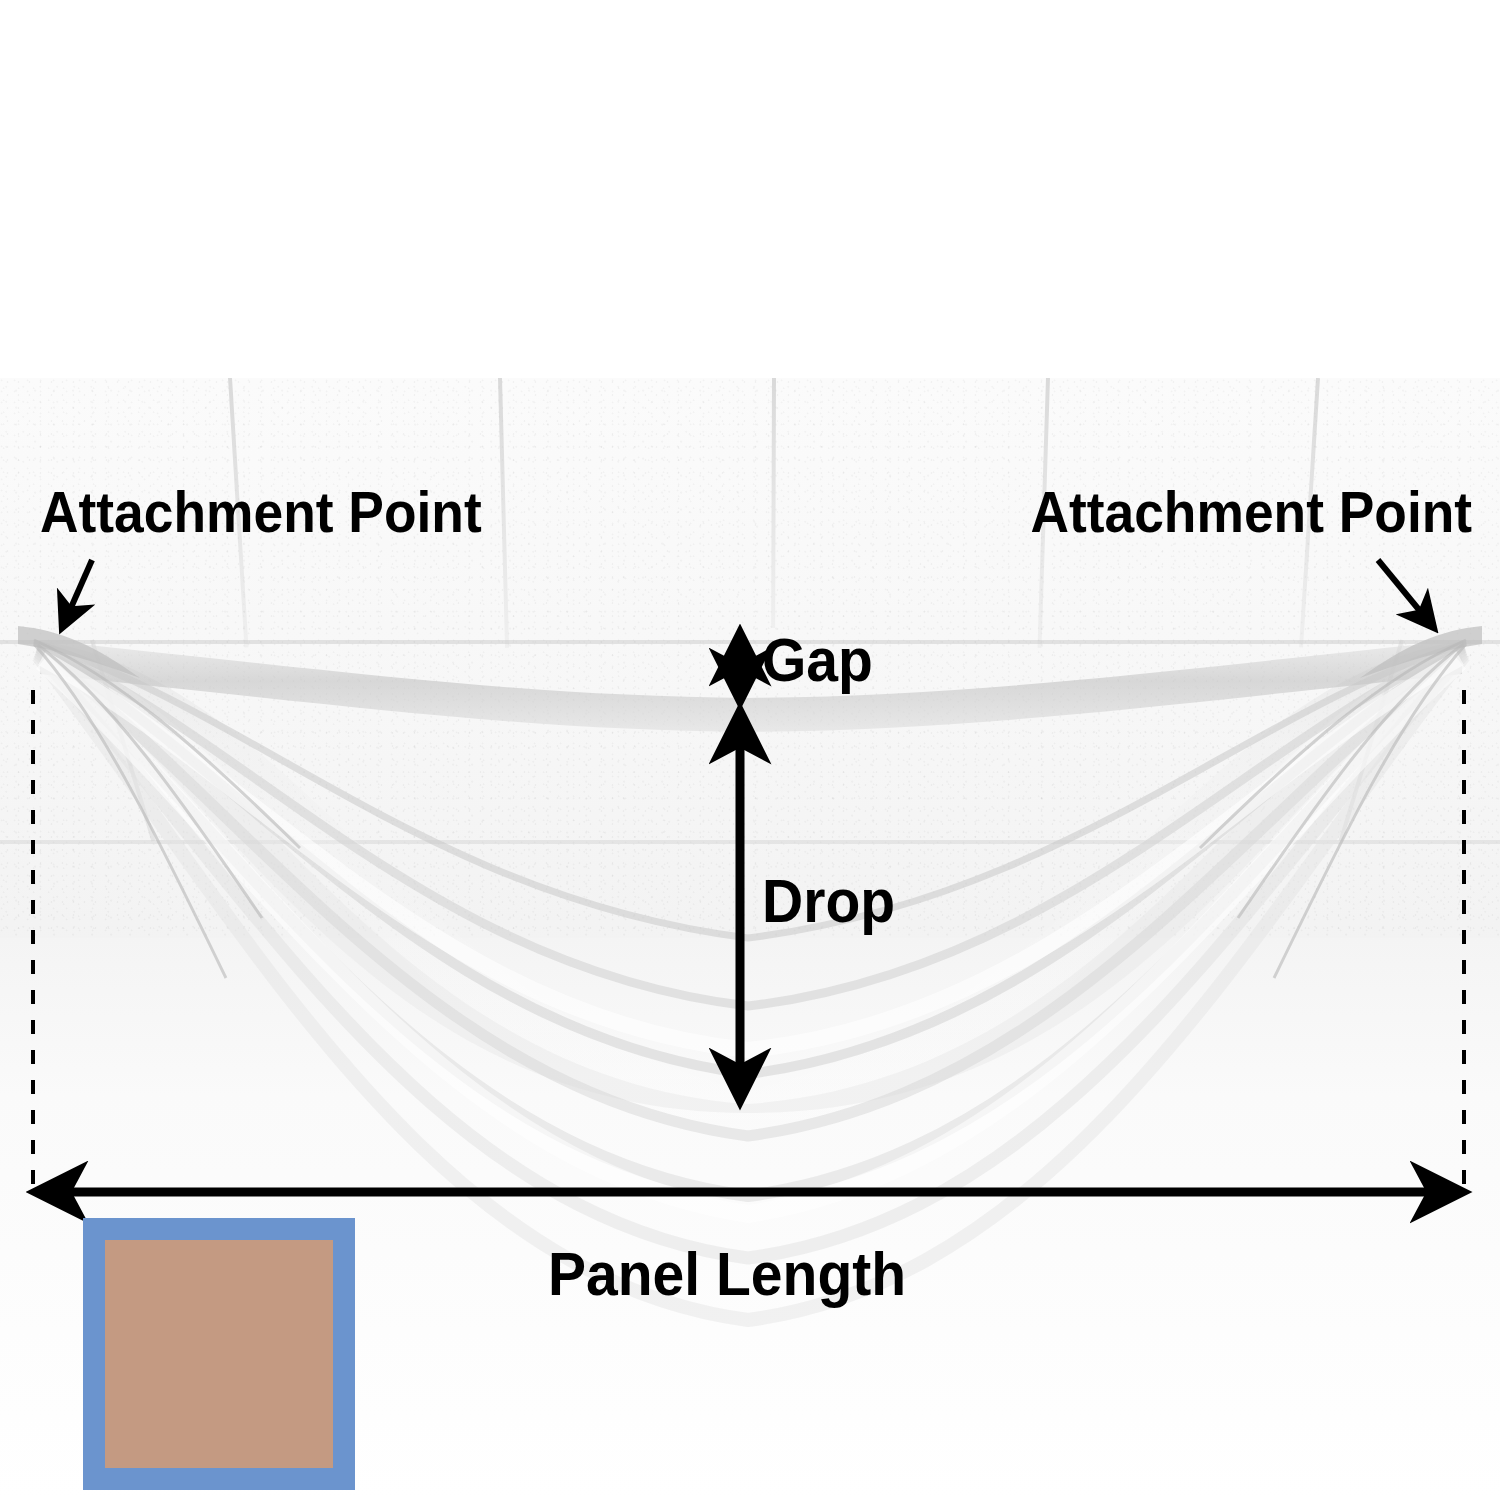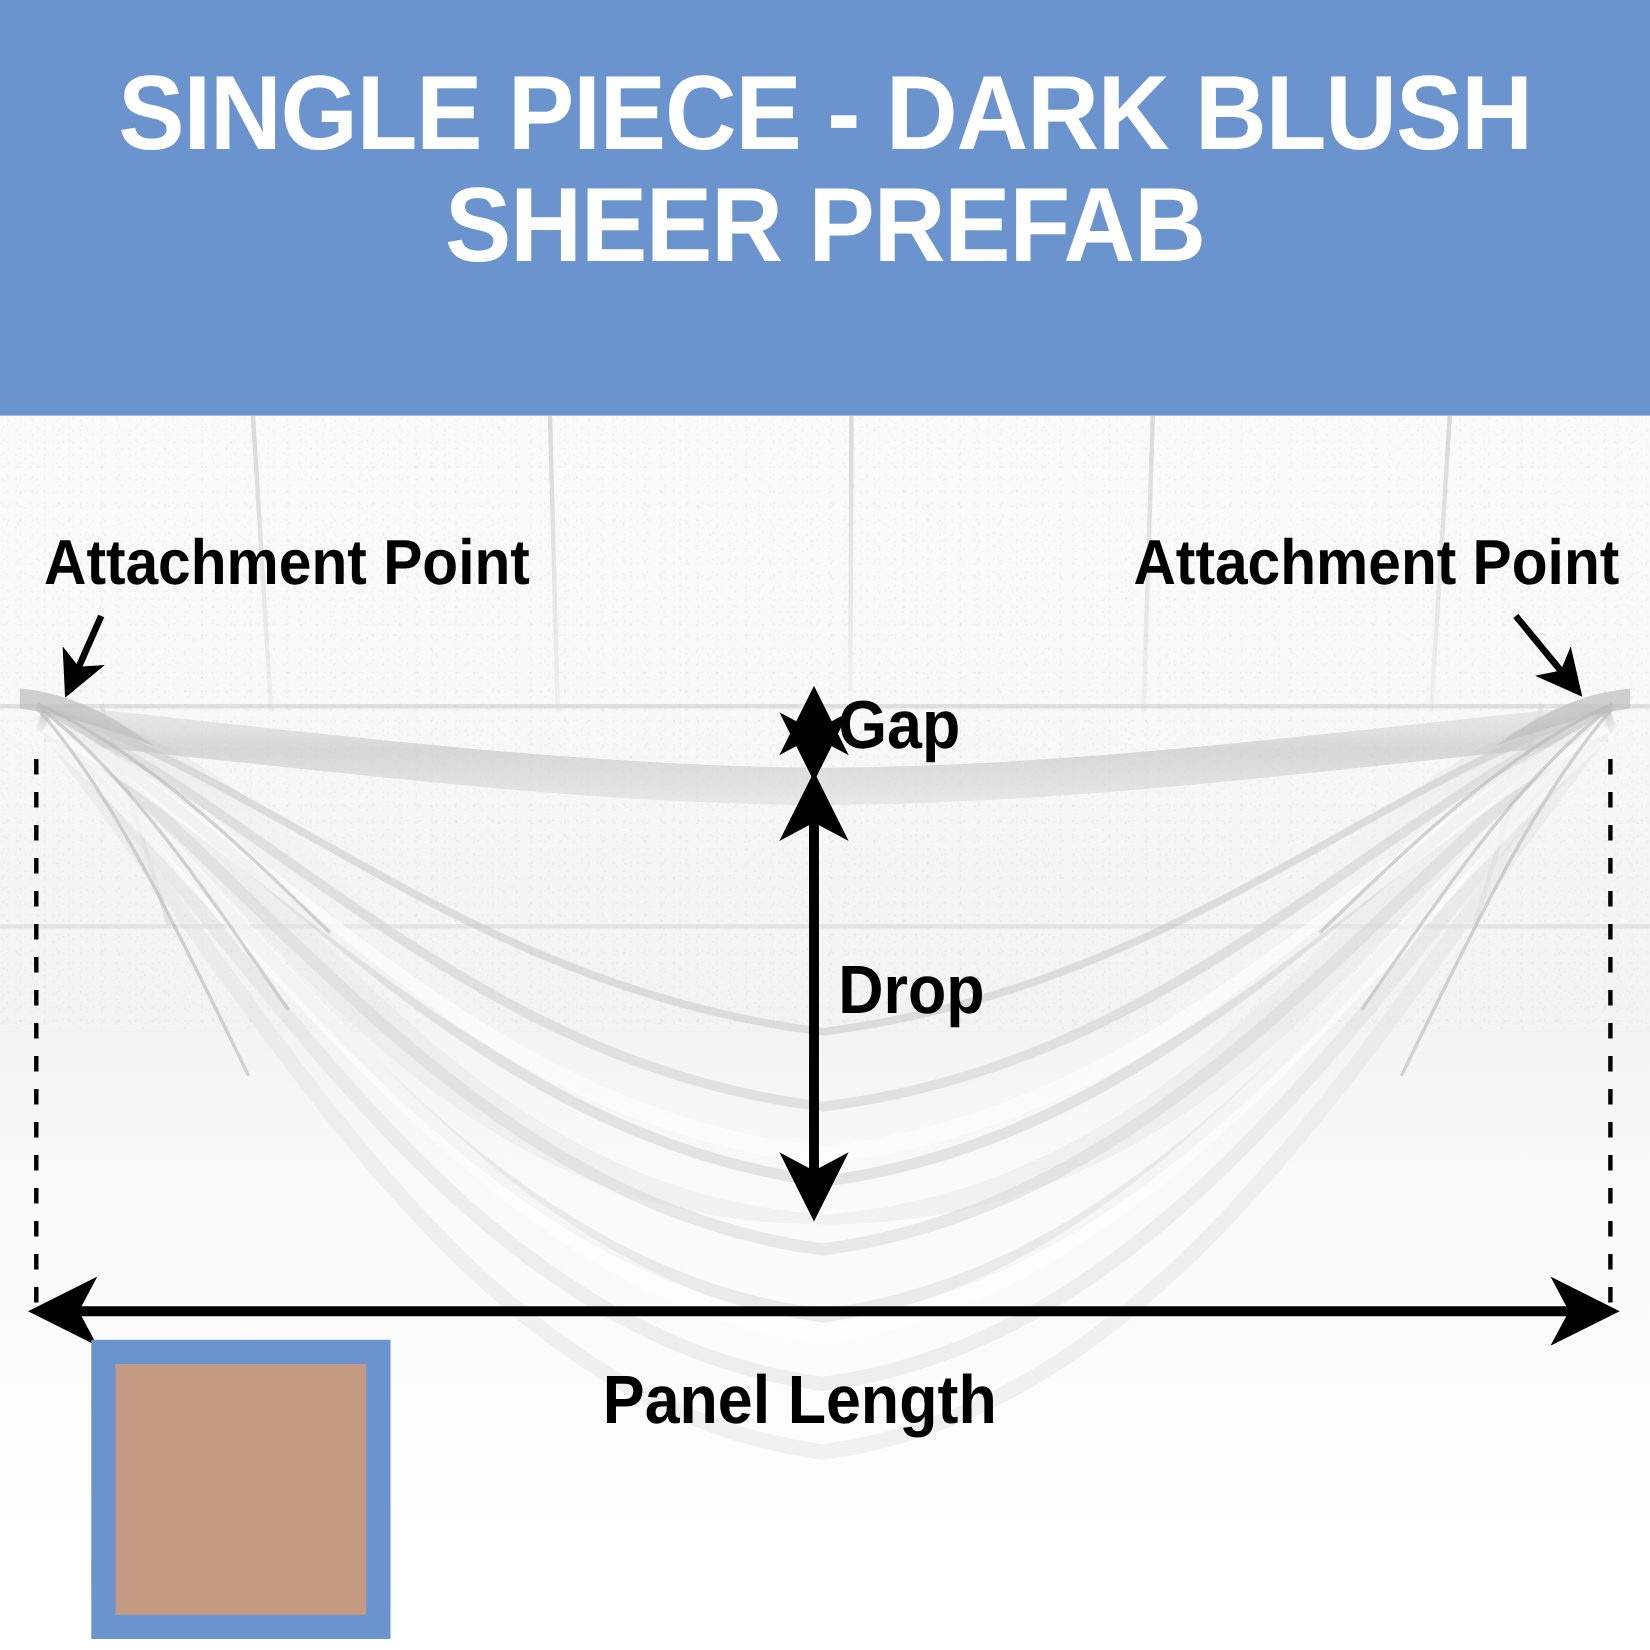--- a/index.html
+++ b/index.html
@@ -133,24 +133,20 @@
     width: 100%;
     height: 100%;
     background: #C49A82;
   }
 </style>
 </head>
 <body>
 
 <div class="canvas">
 
-  <div class="header" style="background: rgb(107, 148, 206);">
-    <div class="header-title">SINGLE PIECE - DARK BLUSH
-SHEER PREFAB</div>
-  </div>
 
   <div class="photo">
 
     <div class="ceiling"></div>
 
     <div class="grid-v" style="left:228px; height:270px; transform:rotate(-3.5deg); transform-origin:top;"></div>
     <div class="grid-v" style="left:498px; height:270px; transform:rotate(-1.5deg); transform-origin:top;"></div>
     <div class="grid-v" style="left:772px; height:250px; transform:rotate(0.2deg); transform-origin:top;"></div>
     <div class="grid-v" style="left:1046px; height:270px; transform:rotate(1.8deg); transform-origin:top;"></div>
     <div class="grid-v" style="left:1316px; height:270px; transform:rotate(3.6deg); transform-origin:top;"></div>

